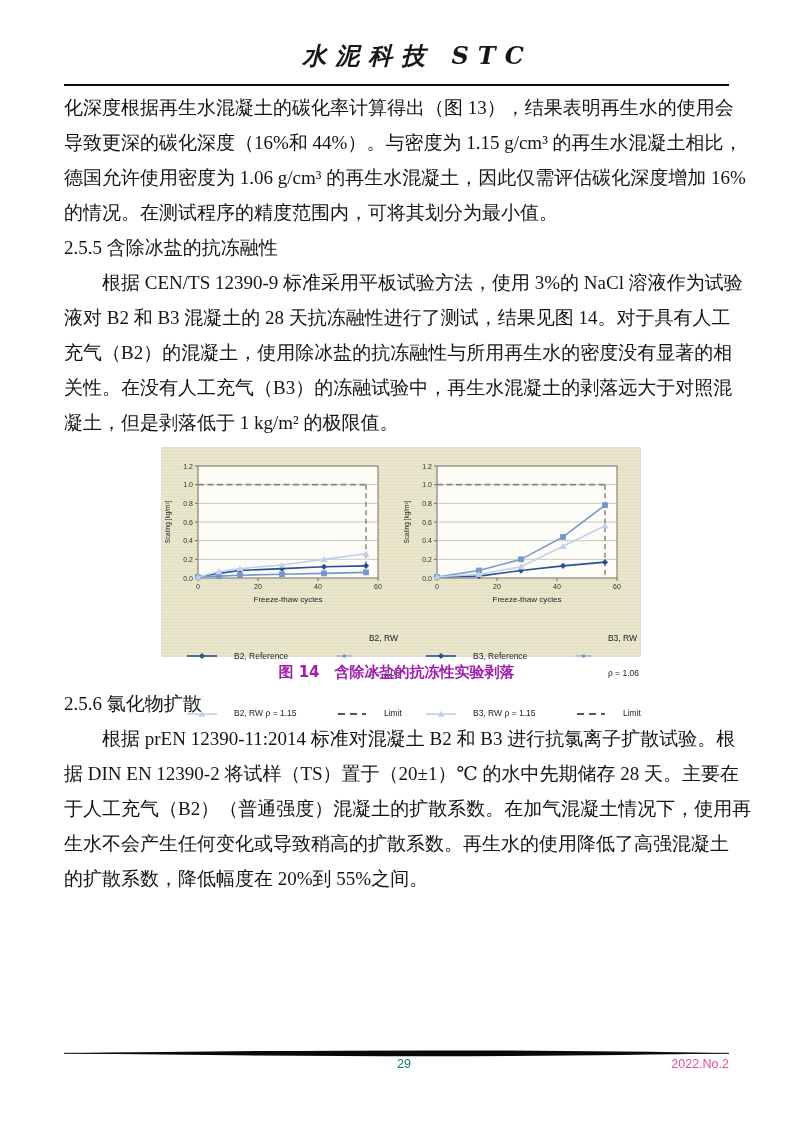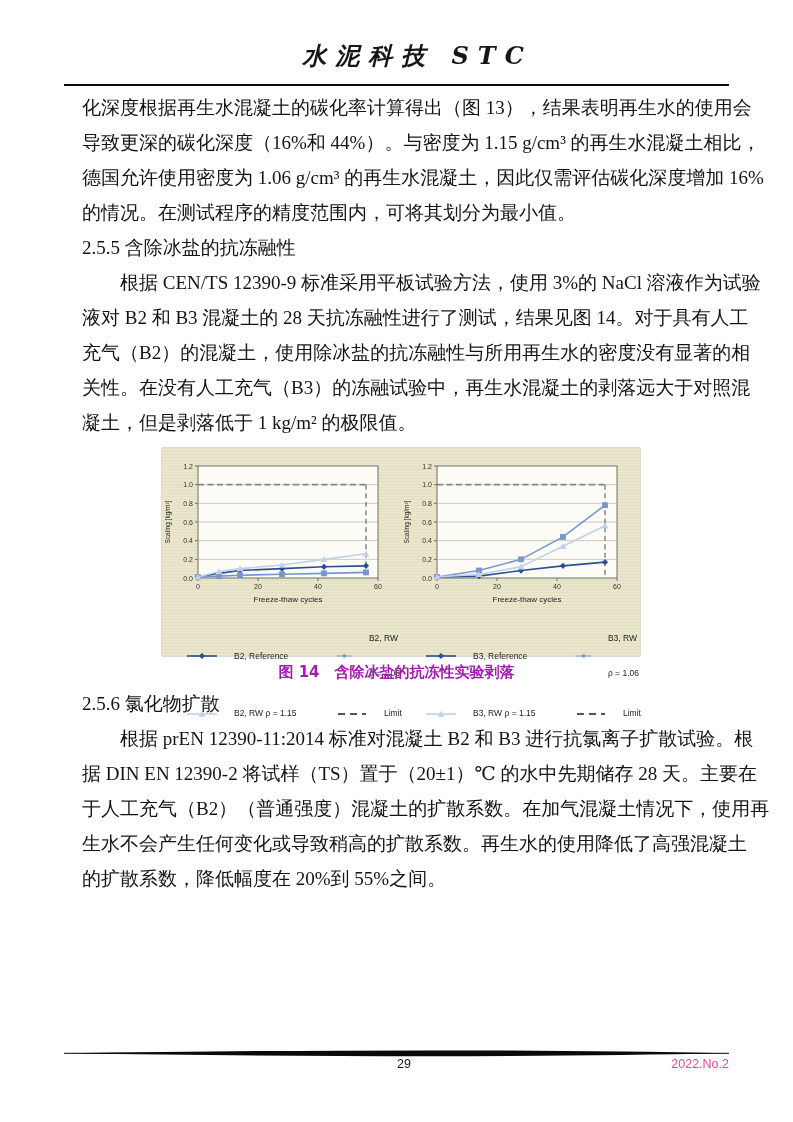--- a/index.html
+++ b/index.html
@@ -13,21 +13,21 @@
     font-family:"DejaVu Serif",serif;font-style:italic;font-weight:600;
     font-size:24px;letter-spacing:9px;color:#161616;padding-left:42px;
   }
   .header-rule{
     position:absolute;top:84px;left:64px;width:665px;height:2px;background:#0a0a0a;
   }
   .body-block{
     position:absolute;top:90px;left:64px;width:665px;
     font-size:19px;line-height:35px;
   }
-  .tline{white-space:nowrap;height:35px;margin-left:18px;}
+  .tline{white-space:nowrap;height:35px;}
   .tline.indent{text-indent:2em;}
   .figure-box{
     width:478px;height:208px;margin:8px 0 2px 98px;
     background:#e9e6cc;
     background-image:repeating-linear-gradient(0deg,rgba(190,185,140,.16) 0 1px,rgba(255,255,255,0) 1px 3px);
     border-radius:1px;box-shadow:0 0 0 1px rgba(160,155,120,.35);
     display:flex;
   }
   .chart-col{width:50%;padding-top:8px;box-sizing:border-box;}
   .chart-legend{
@@ -38,21 +38,21 @@
   }
   .legend-item{display:flex;align-items:center;gap:16px;}
   .figure-caption{
     height:28px;line-height:28px;text-align:center;
     font-family:"DejaVu Sans","Liberation Sans",sans-serif;
     font-weight:bold;font-size:15px;color:#a21caf;
   }
   .footer-rule{position:absolute;left:64px;top:1049px;width:665px;height:9px;}
   .page-number{
     position:absolute;top:1057px;left:15px;right:0;text-align:center;
-    font-family:"Liberation Sans","DejaVu Sans",sans-serif;font-size:12.5px;color:#0f172a;
+    font-family:"Liberation Sans","DejaVu Sans",sans-serif;font-size:12.5px;color:#0f766e;
   }
   .issue-number{
     position:absolute;top:1057px;right:64px;
     font-family:"Liberation Sans","DejaVu Sans",sans-serif;font-size:12.5px;color:#ec4899;
   }
 </style>
 </head>
 <body>
 
 <div class="journal-title">水泥科技 STC</div>

